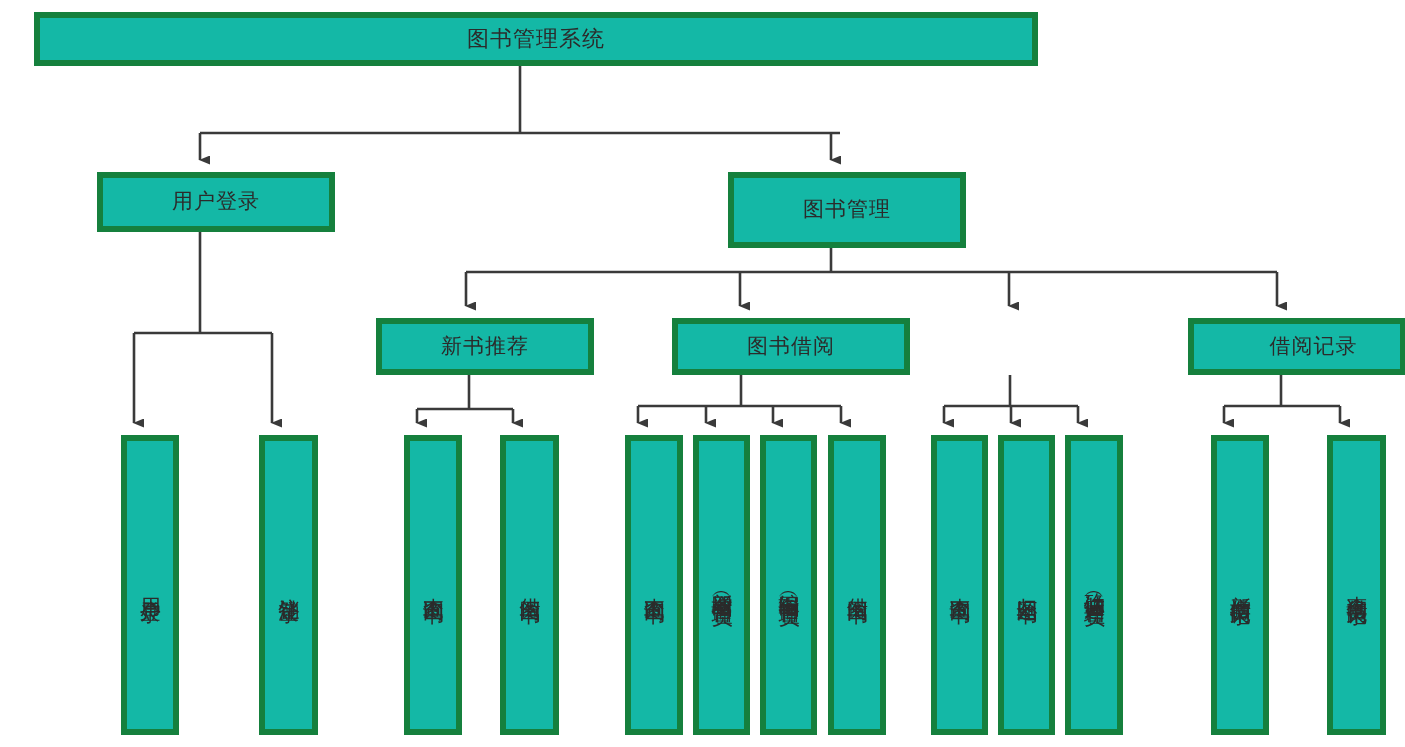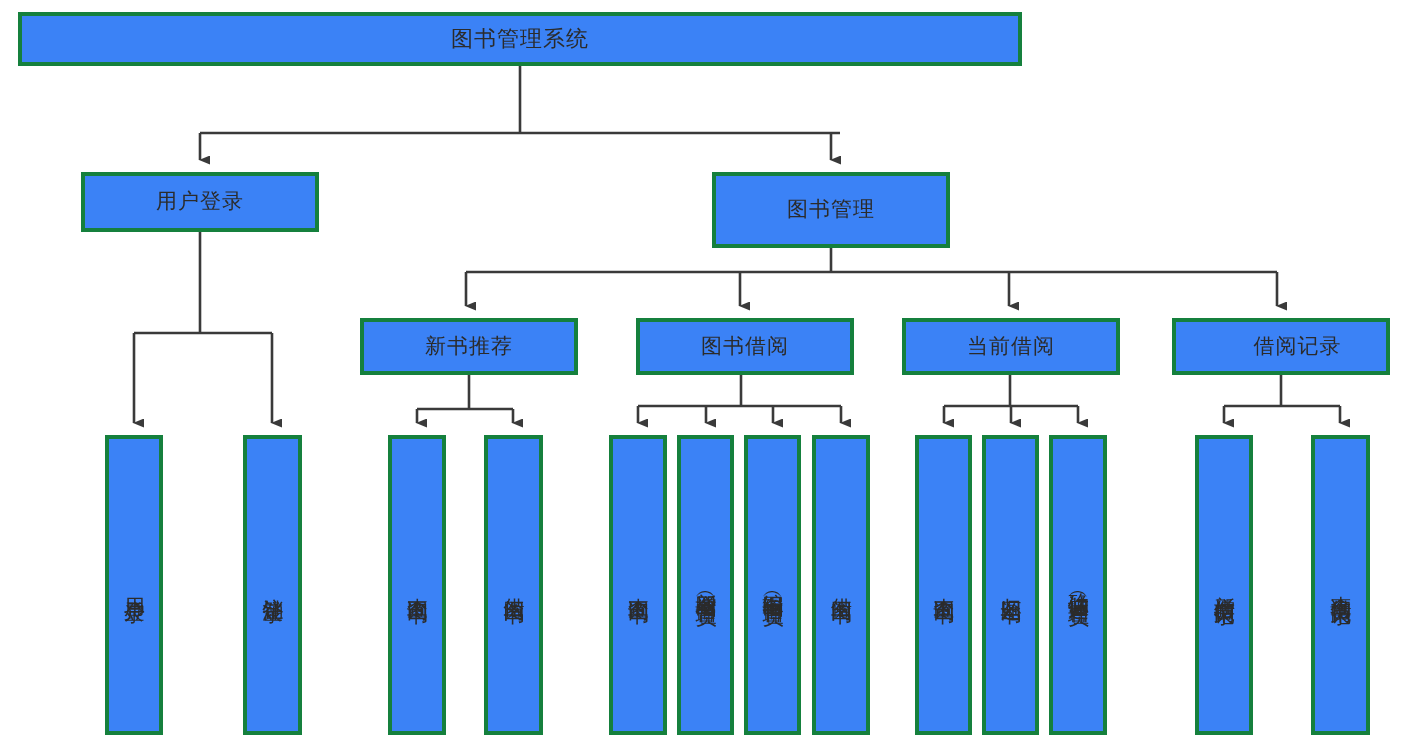--- a/index.html
+++ b/index.html
@@ -23,26 +23,27 @@
   #connector-layer {
     position: absolute;
     left: 0; top: 0;
     width: 1405px;
     height: 747px;
     pointer-events: none;
   }
   .node-box {
     position: absolute;
     box-sizing: border-box;
-    background: #3b82f6;
-    border: 4px solid #15803d;
+    background: #14b8a6;
+    border: 6px solid #15803d;
     display: flex;
     align-items: center;
     justify-content: center;
     color: #2b2b2b;
+    margin-left: 16px;
   }
   .node-box.horizontal {
     font-size: 21px;
     letter-spacing: 1px;
     line-height: 1.2;
   }
   .node-box.root-node {
     font-size: 22px;
   }
   .node-box.vertical {
@@ -146,25 +147,22 @@
   <div class="node-box horizontal" style="left:81px; top:172px; width:238px; height:60px;">
     <span class="node-label">用户登录</span>
   </div>
   <div class="node-box horizontal" style="left:712px; top:172px; width:238px; height:76px;">
     <span class="node-label">图书管理</span>
   </div>
 
   <div class="node-box horizontal" style="left:360px; top:318px; width:218px; height:57px;">
     <span class="node-label">新书推荐</span>
   </div>
-  <div class="node-box horizontal" style="left:636px; top:318px; width:218px; height:57px;">
+  <div class="node-box horizontal" style="left:656px; top:318px; width:238px; height:57px;">
     <span class="node-label">图书借阅</span>
-  </div>
-  <div class="node-box horizontal" style="left:902px; top:318px; width:218px; height:57px;">
-    <span class="node-label">当前借阅</span>
   </div>
   <div class="node-box horizontal" style="left:1172px; top:318px; width:218px; height:57px;padding-left:33px;">
     <span class="node-label">借阅记录</span>
   </div>
 
   <div class="node-box vertical" style="left:105px; top:435px; width:58px; height:300px;">
     <span class="node-label">用户登录</span>
   </div>
   <div class="node-box vertical" style="left:243px; top:435px; width:59px; height:300px;">
     <span class="node-label">注销登录</span>

